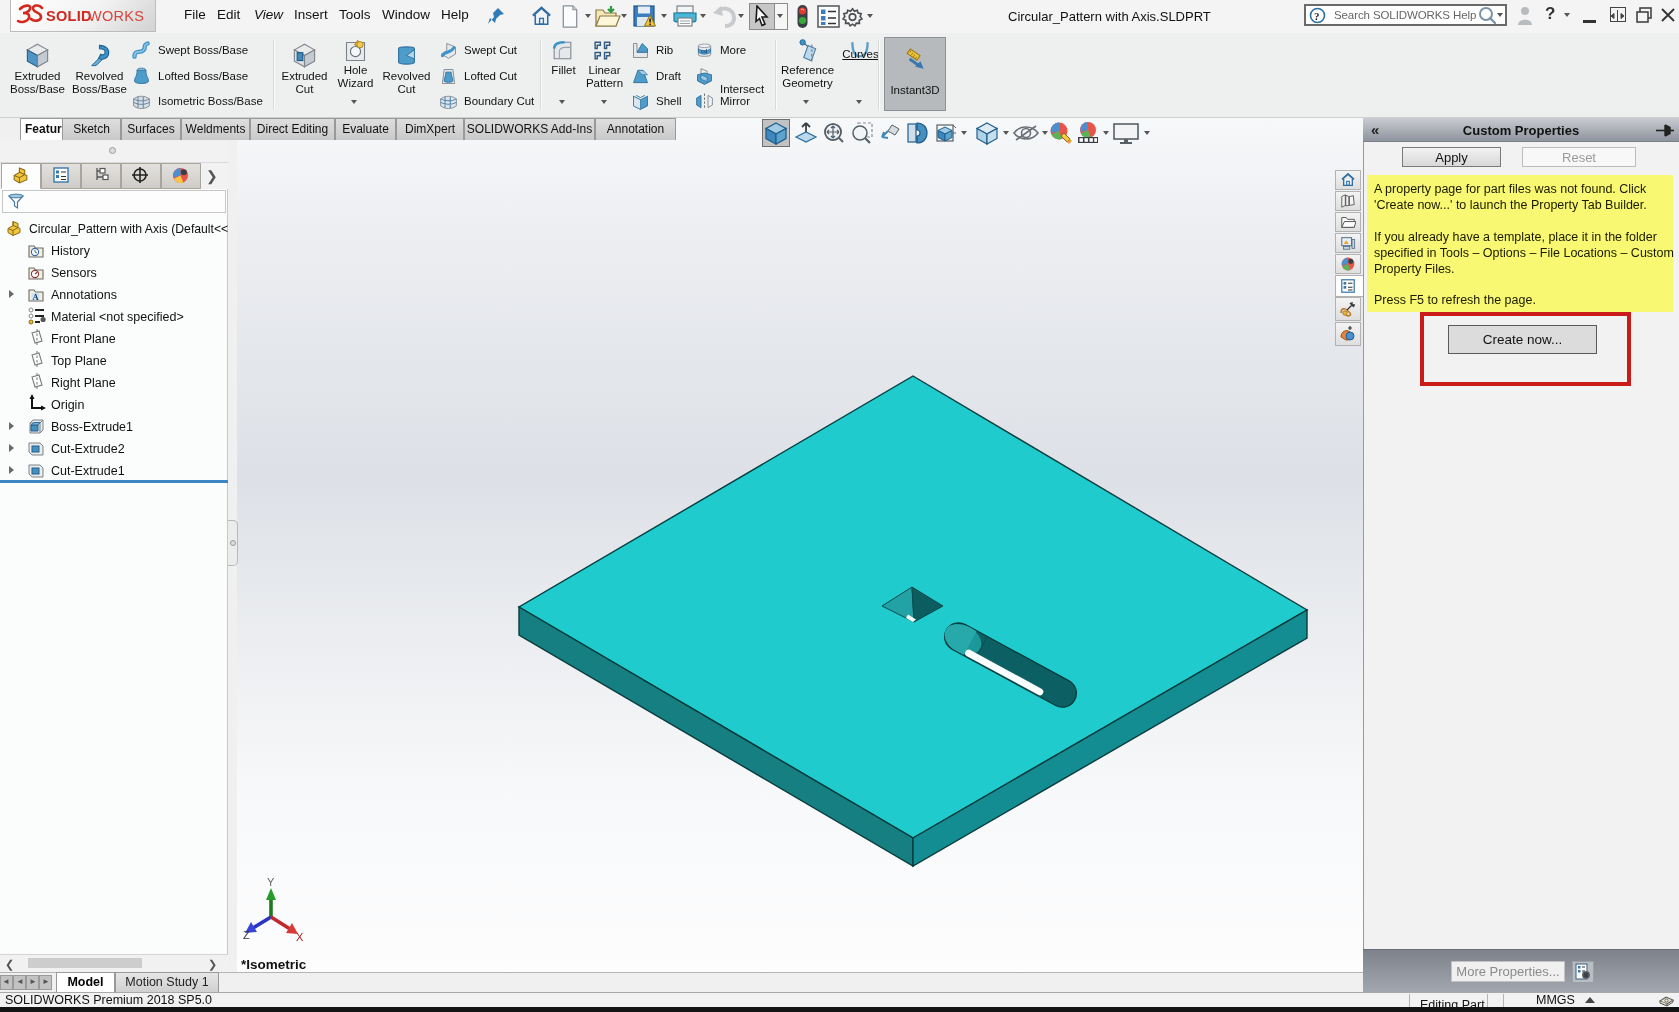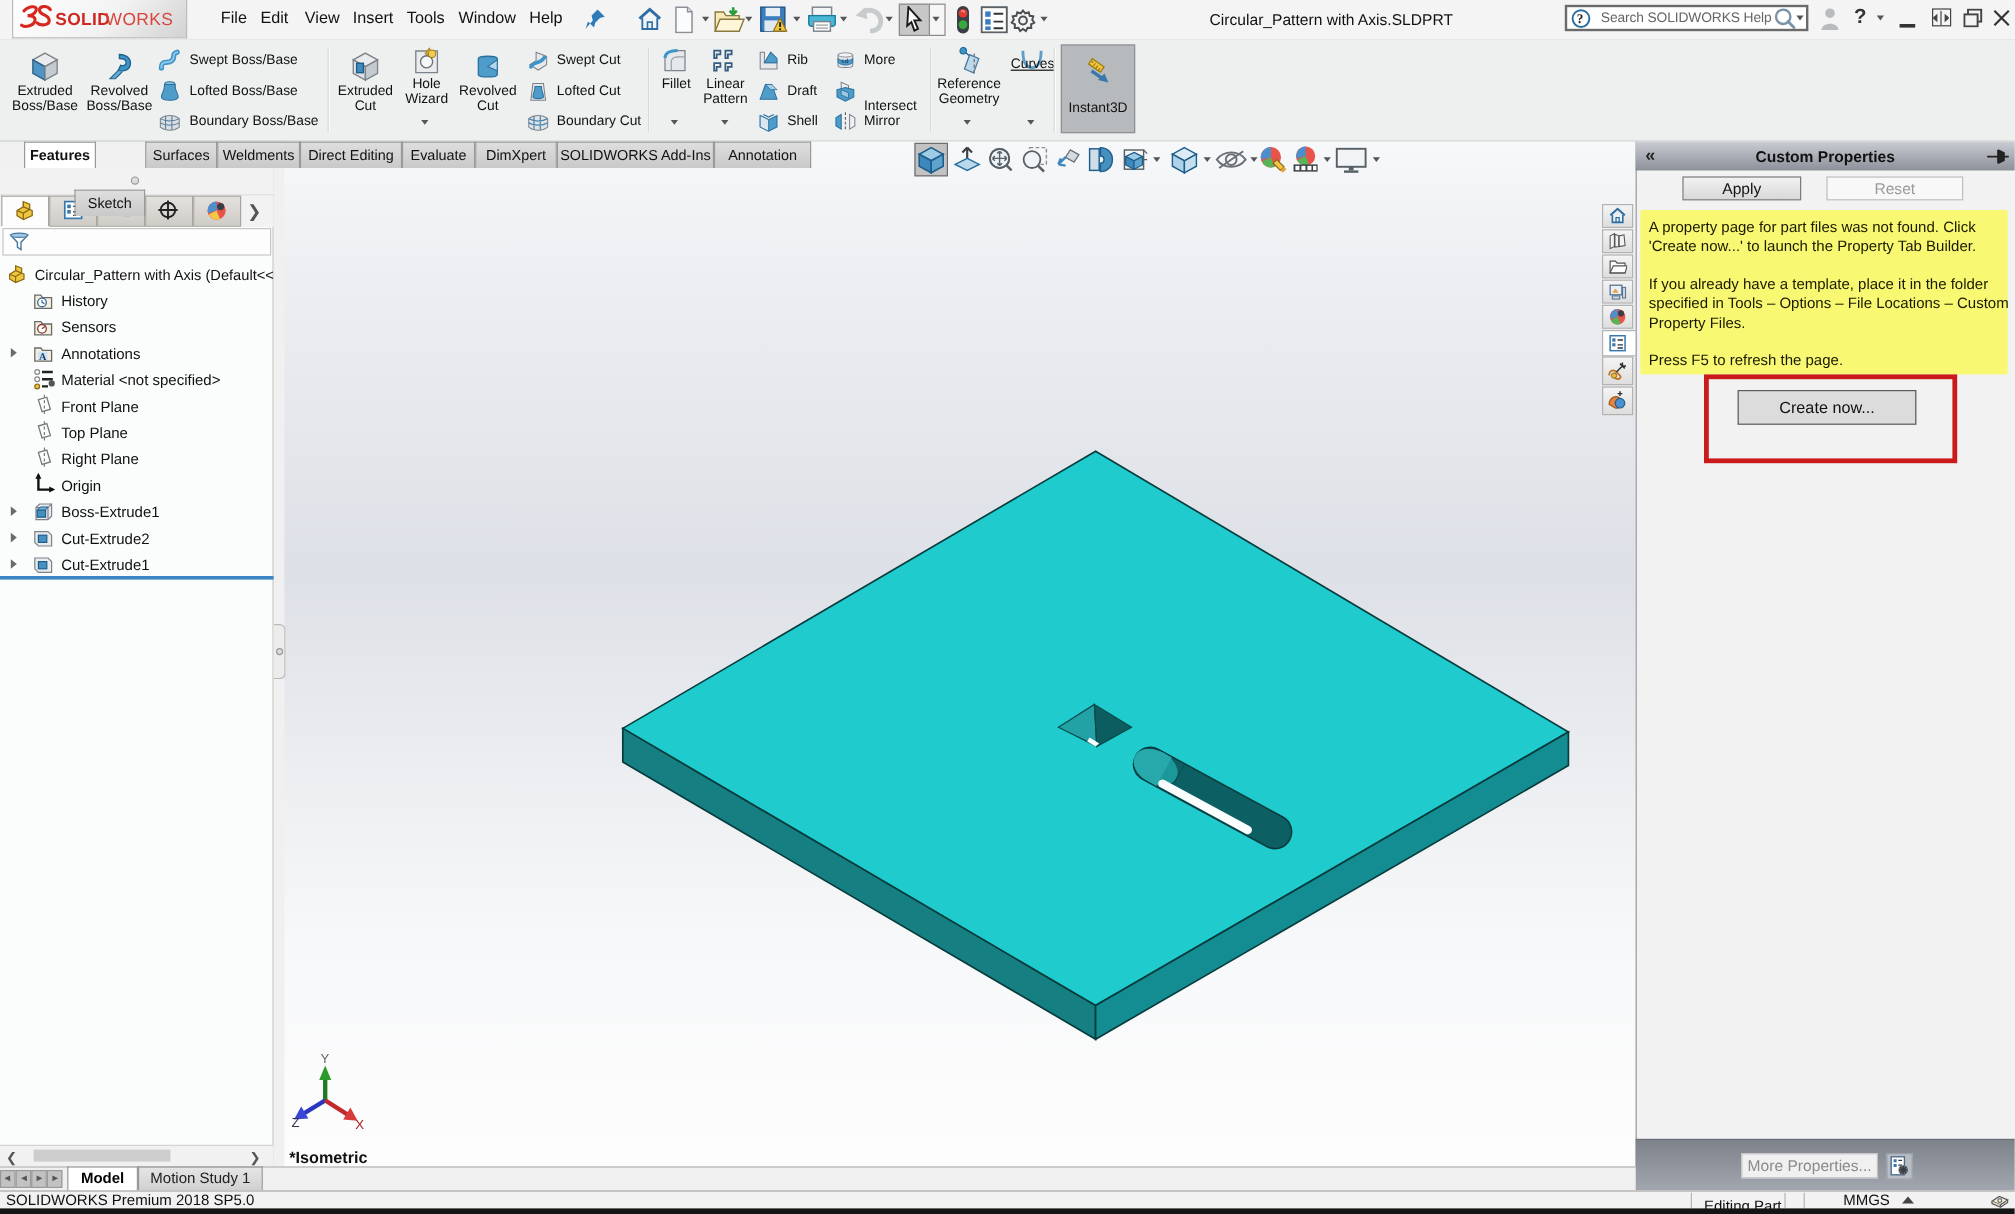--- a/index.html
+++ b/index.html
@@ -44,21 +44,21 @@
 <g fill="none" stroke="#d6281e" stroke-width="2.6" stroke-linecap="round">
 <path d="M4 7 C9 2 16 3 14 7 C13 10 9 11 7 11 C11 11 14 12 13 16 C11 20 5 21 2 19"></path>
 <path d="M26 6 C23 2 16 3 17 7 C18 11 25 10 25 15 C25 19 18 20 15 17"></path>
 </g>
 <text x="30" y="19" font-size="14.5" font-weight="bold" fill="#cf2820" font-family="Liberation Sans" letter-spacing="0.3">SOLID</text>
 <text x="72" y="19" font-size="14.5" font-weight="normal" fill="#d8453c" font-family="Liberation Sans" letter-spacing="0.3">WORKS</text>
 </svg>
 </div>
 <span class="abs menuitem" style="left:184px;">File</span>
 <span class="abs menuitem" style="left:217px;">Edit</span>
-<span class="abs menuitem" style="left:254px;">View</span>
+<span class="abs menuitem" style="left:254px;font-style:italic;">View</span>
 <span class="abs menuitem" style="left:294px;">Insert</span>
 <span class="abs menuitem" style="left:339px;">Tools</span>
 <span class="abs menuitem" style="left:382px;">Window</span>
 <span class="abs menuitem" style="left:441px;">Help</span>
 
 <div class="abs" style="left:487px;top:6px;"><svg width="20" height="20" viewBox="0 0 20 20">
       <path d="M11 2 L17 8 L13 9 L9 13 L8 17 L3 12 L1 18 L7 11 L6 7 Z" fill="#2e7bb8"></path>
     </svg></div>
 <div class="abs" id="qat" style="left:0;top:0;">
 <div class="abs" style="left:530px;top:5px;"><svg width="23" height="23" viewBox="0 0 24 24">
@@ -277,21 +277,21 @@
         <use href="#i-swept"></use>
       </svg></div>
 <div class="abs rlabel" style="left:158px;top:44px;">Swept Boss/Base</div>
 <div class="abs" style="left:131px;top:66px;"><svg width="21" height="21" viewBox="0 0 24 24">
         <use href="#i-lofted"></use>
       </svg></div>
 <div class="abs rlabel" style="left:158px;top:70px;">Lofted Boss/Base</div>
 <div class="abs" style="left:131px;top:91px;"><svg width="21" height="21" viewBox="0 0 24 24">
         <use href="#i-boundary"></use>
       </svg></div>
-<div class="abs rlabel" style="left:158px;top:95px;">Boundary Boss/Base</div>
+<div class="abs rlabel" style="left:158px;top:95px;">Isometric Boss/Base</div>
 <div class="abs rsep" style="left:273px;"></div>
 
 <div class="abs" style="left:291px;top:42px;"><svg width="27" height="27" viewBox="0 0 24 24">
         <use href="#i-excut"></use>
       </svg></div>
 <div class="abs rlabel" style="left:274px;top:70px;width:61px;">Extruded<br>Cut</div>
 <div class="abs" style="left:342px;top:38px;"><svg width="27" height="27" viewBox="0 0 24 24">
         <use href="#i-holewiz"></use>
       </svg></div>
 <div class="abs rlabel" style="left:325px;top:64px;width:61px;">Hole<br>Wizard</div>
@@ -363,21 +363,21 @@
 <div class="abs rsep" style="left:878px;"></div>
 
 <div class="abs" style="left:884px;top:37px;width:62px;height:74px;background:#b7babd;border:1px solid #8e9194;box-sizing:border-box;"></div>
 <div class="abs" style="left:902px;top:46px;"><svg width="26" height="26" viewBox="0 0 24 24">
         <use href="#i-instant3d"></use>
       </svg></div>
 <div class="abs rlabel" style="left:884px;top:84px;width:62px;">Instant3D</div>
 </div>
 
 <div class="abs doctab active" style="left:2px;width:60px;margin-left:18px;">Features</div>
-<div class="abs doctab" style="left:62px;width:59px;margin-top:40px;">Sketch</div>
+<div class="abs doctab" style="left:62px;width:59px;">Sketch</div>
 <div class="abs doctab" style="left:121px;width:60px;">Surfaces</div>
 <div class="abs doctab" style="left:181px;width:69px;">Weldments</div>
 <div class="abs doctab" style="left:250px;width:85px;">Direct Editing</div>
 <div class="abs doctab" style="left:335px;width:61px;">Evaluate</div>
 <div class="abs doctab" style="left:396px;width:68px;">DimXpert</div>
 <div class="abs doctab" style="left:464px;width:131px;">SOLIDWORKS Add-Ins</div>
 <div class="abs doctab" style="left:595px;width:81px;">Annotation</div>
 
 <div id="viewport" class="abs"></div>
 <div id="model" class="abs" style="left:237px;top:118px;">

